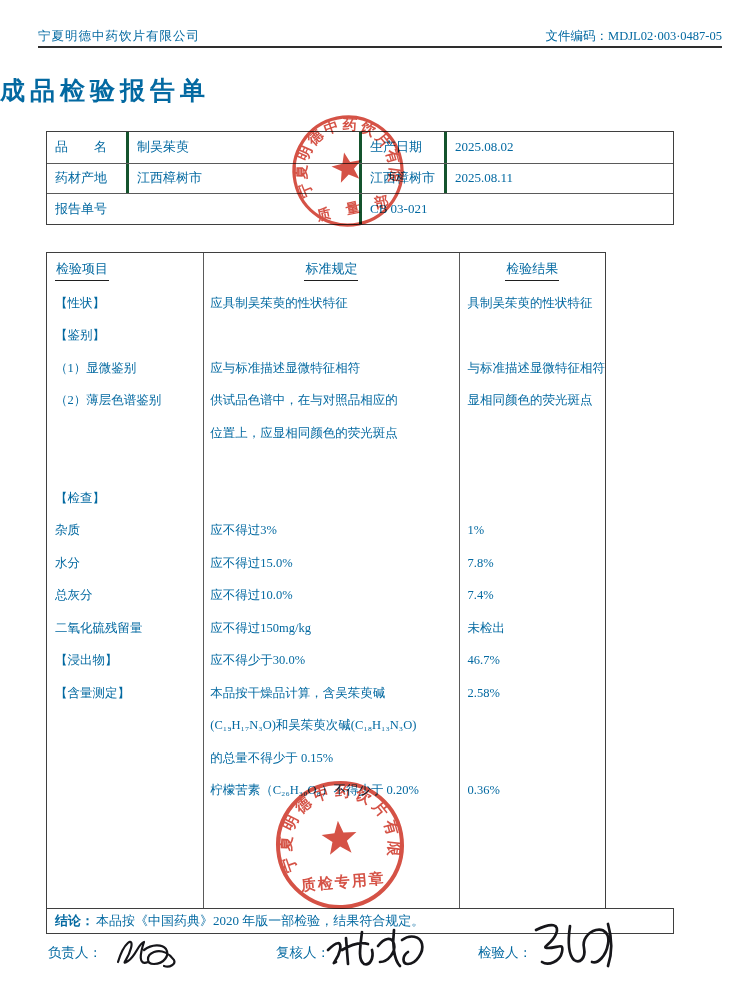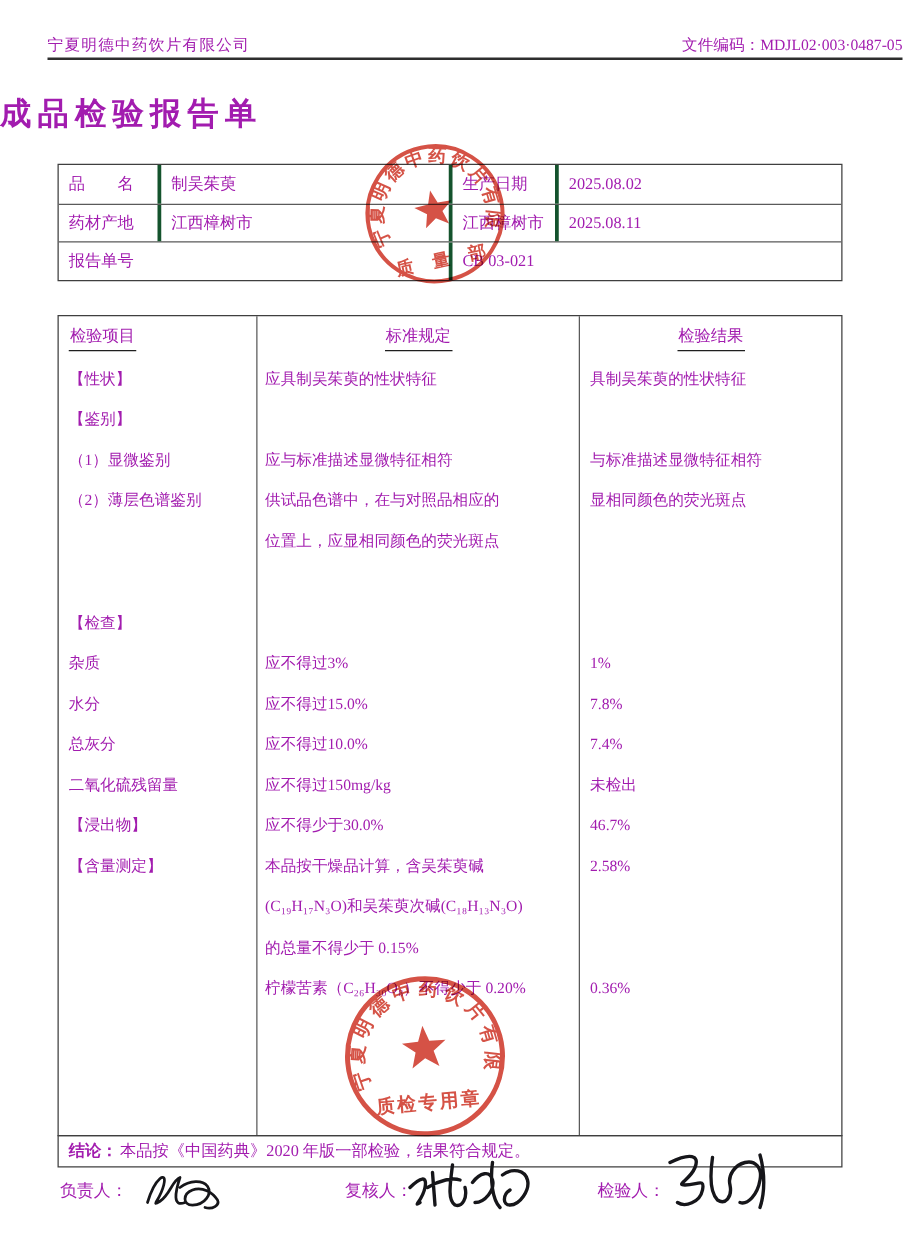--- a/index.html
+++ b/index.html
@@ -1,18 +1,18 @@
 <!DOCTYPE html>
 <html><head>
 <meta charset="utf-8">
 <style>
   html,body { margin:0; padding:0; background:#ffffff; }
   #page {
     position:relative; width:731px; height:1000px; background:#ffffff;
-    font-family:"Liberation Serif", serif; color:#a21caf; overflow:hidden;
+    font-family:"Liberation Serif", serif; color:#0369a1; overflow:hidden;
   }
   .abs { position:absolute; }
 
   
   .hdr-left  { left:38px; top:28px; font-size:12.5px; letter-spacing:1px; }
   .hdr-right { right:9px; top:28px; font-size:12.5px; }
   .hdr-rule  { left:38px; top:46px; width:684px; height:2px; background:#2e2e2e; }
 
   
   .title { left:0; right:0; top:74px; text-align:left;
@@ -23,21 +23,21 @@
                 box-sizing:border-box; background:transparent; }
   .info-row { display:flex; height:30.5px; box-sizing:border-box; }
   .info-row + .info-row { border-top:1px solid #5a5a5a; }
   .ic { box-sizing:border-box; display:flex; align-items:center;
         padding-left:8px; font-size:13px; }
   .ic-bl { border-left:3px solid #14532d; }
   .w1 { width:79px; } .w2 { width:233px; } .w3 { width:85px; } .w4 { flex:1; }
   .w12 { width:312px; }
 
   
-  .main-table { left:46px; top:252px; width:628px; height:657px;
+  .main-table { left:46px; top:252px; width:560px; height:657px;
                 border:1.5px solid #3f3f3f; box-sizing:border-box; display:flex;font-family:Liberation Serif, serif; }
   .mcol { box-sizing:border-box; display:flex; flex-direction:column; }
   .mcol1 { width:158px; }
   .mcol2 { width:259px; border-left:1px solid #5a5a5a; border-right:1px solid #5a5a5a; }
   .mcol3 { flex:1; }
   .mhead { height:34px; display:flex; align-items:center; font-size:13px; flex:0 0 auto; }
   .mhead.c { justify-content:center; }
   .mhead.l { padding-left:8px; }
   .mhead span { border-bottom:1px solid #1f1f1f; padding:0 1px 2px 1px; }
   .ln { height:32.5px; display:flex; align-items:center; font-size:12.5px;

